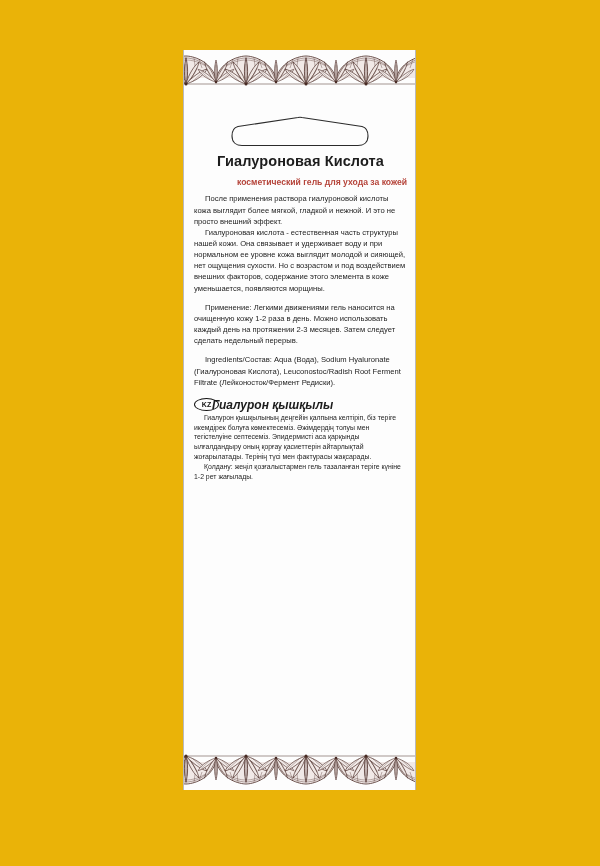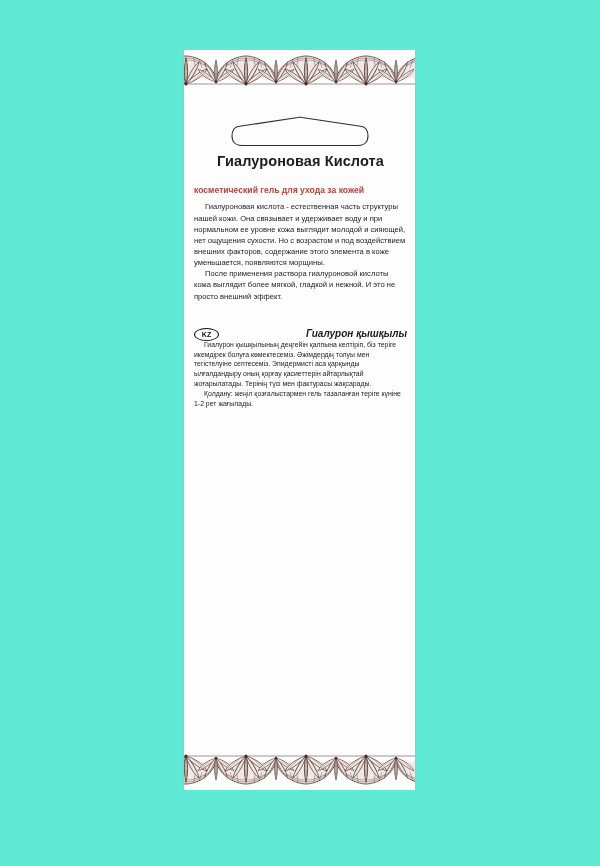--- a/index.html
+++ b/index.html
@@ -2,21 +2,21 @@
 <html><head>
 <meta charset="utf-8">
 <style>
   html,body{margin:0;padding:0;}
   body{
     width:600px;height:866px;
     background:#f7f7f8;
     font-family:"Liberation Sans", sans-serif;
     overflow:hidden;
   }
-  .stage{position:relative;width:600px;height:866px;background:#5eead4;}
+  .stage{position:relative;width:600px;height:866px;background:#eab308;}
 
   
   .card{
     position:absolute;
     left:183px;top:50px;
     width:233px;height:740px;
     background:#fdfdfd;
     border-left:1px solid #b9b9bc;
     border-right:1px solid #b9b9bc;
     box-sizing:border-box;
@@ -41,25 +41,25 @@
   .title{
     text-align:center;
     font-size:14.5px;
     font-weight:700;
     color:#1d1d1d;
     letter-spacing:.1px;
     margin:0 0 2px 0;
     line-height:1.1;
   }
   .subtitle{
-    text-align:left;
+    text-align:right;
     font-size:8.6px;
     font-weight:700;
     color:#b5443a;
-    margin:16px 0 6px 0;
+    margin:8px 0 6px 0;
     line-height:1.1;
   }
   p.body{
     margin:0;
     font-size:7.6px;
     line-height:1.47;
     color:#1c1c1c;
     text-indent:11px;
     text-align:left;
   }
@@ -76,22 +76,22 @@
     border:1.2px solid #111;
     border-radius:50%;
     font-size:7px;
     font-weight:700;
     color:#111;
     display:flex;align-items:center;justify-content:center;
     letter-spacing:.2px;
     box-sizing:border-box;
   }
   .kz-title{
-    text-align:right;
-    font-size:10px;
+    text-align:left;
+    font-size:12px;
     font-weight:700;
     font-style:italic;
     color:#1c1c1c;
     margin:1px 0 1px 0;
     padding-left:18px;
   }
   p.kz{
     margin:0;
     font-size:6.9px;
     line-height:1.42;
@@ -216,28 +216,30 @@
     <svg class="hanger" width="148" height="32" viewBox="0 0 148 32">
       <path d="M6 20 C6 12 10 11 12 10.5 L72 1.5 C73 1.3 75 1.3 76 1.5 L136 10.5
                C138 11 142 12 142 20 C142 27 137 29.5 132 29.5 L16 29.5 C11 29.5 6 27 6 20 Z" fill="#fdfdfd" stroke="#2b2b2b" stroke-width="1.1"></path>
     </svg>
 
     <div class="content">
 
       <h1 class="title">Гиалуроновая Кислота</h1>
       <div class="subtitle">косметический гель для ухода за кожей</div>
 
+      <p class="body">После применения раствора гиалуроновой кислоты кожа выглядит более мягкой, гладкой и нежной. И это не просто внешний эффект.</p>
       <p class="body">Гиалуроновая кислота - естественная часть структуры нашей кожи. Она связывает и удерживает воду и при нормальном ее уровне кожа выглядит молодой и сияющей, нет ощущения сухости. Но с возрастом и под воздействием внешних факторов, содержание этого элемента в коже уменьшается, появляются морщины.</p>
-      <p class="body">После применения раствора гиалуроновой кислоты кожа выглядит более мягкой, гладкой и нежной. И это не просто внешний эффект.</p>
 
       <div class="gap"></div>
 
+      <p class="body">Применение:  Легкими движениями гель наносится на очищенную кожу 1-2 раза в день. Можно использовать каждый день на протяжении 2-3 месяцев. Затем следует сделать недельный перерыв.</p>
 
       <div class="gap"></div>
 
+      <p class="body">Ingredients/Состав: Aqua (Вода), Sodium Hyaluronate (Гиалуроновая Кислота), Leuconostoc/Radish Root Ferment Filtrate (Лейконосток/Фермент  Редиски).</p>
 
       <div class="kz-wrap">
         <div class="kz-badge">KZ</div>
         <div class="kz-title">Гиалурон қышқылы</div>
         <p class="kz">Гиалурон қышқылының деңгейін қалпына келтіріп, біз теріге икемдірек болуға көмектесеміз. Әжімдердің толуы мен тегістелуіне септесеміз. Эпидермисті аса қарқынды ылғалдандыру оның қорғау қасиеттерін айтарлықтай жоғарылатады. Терінің түсі мен фактурасы жақсарады.</p>
         <p class="kz">Қолдану: жеңіл қозғалыстармен гель тазаланған теріге күніне 1-2 рет жағылады.</p>
       </div>
 
     </div>
   </div>

